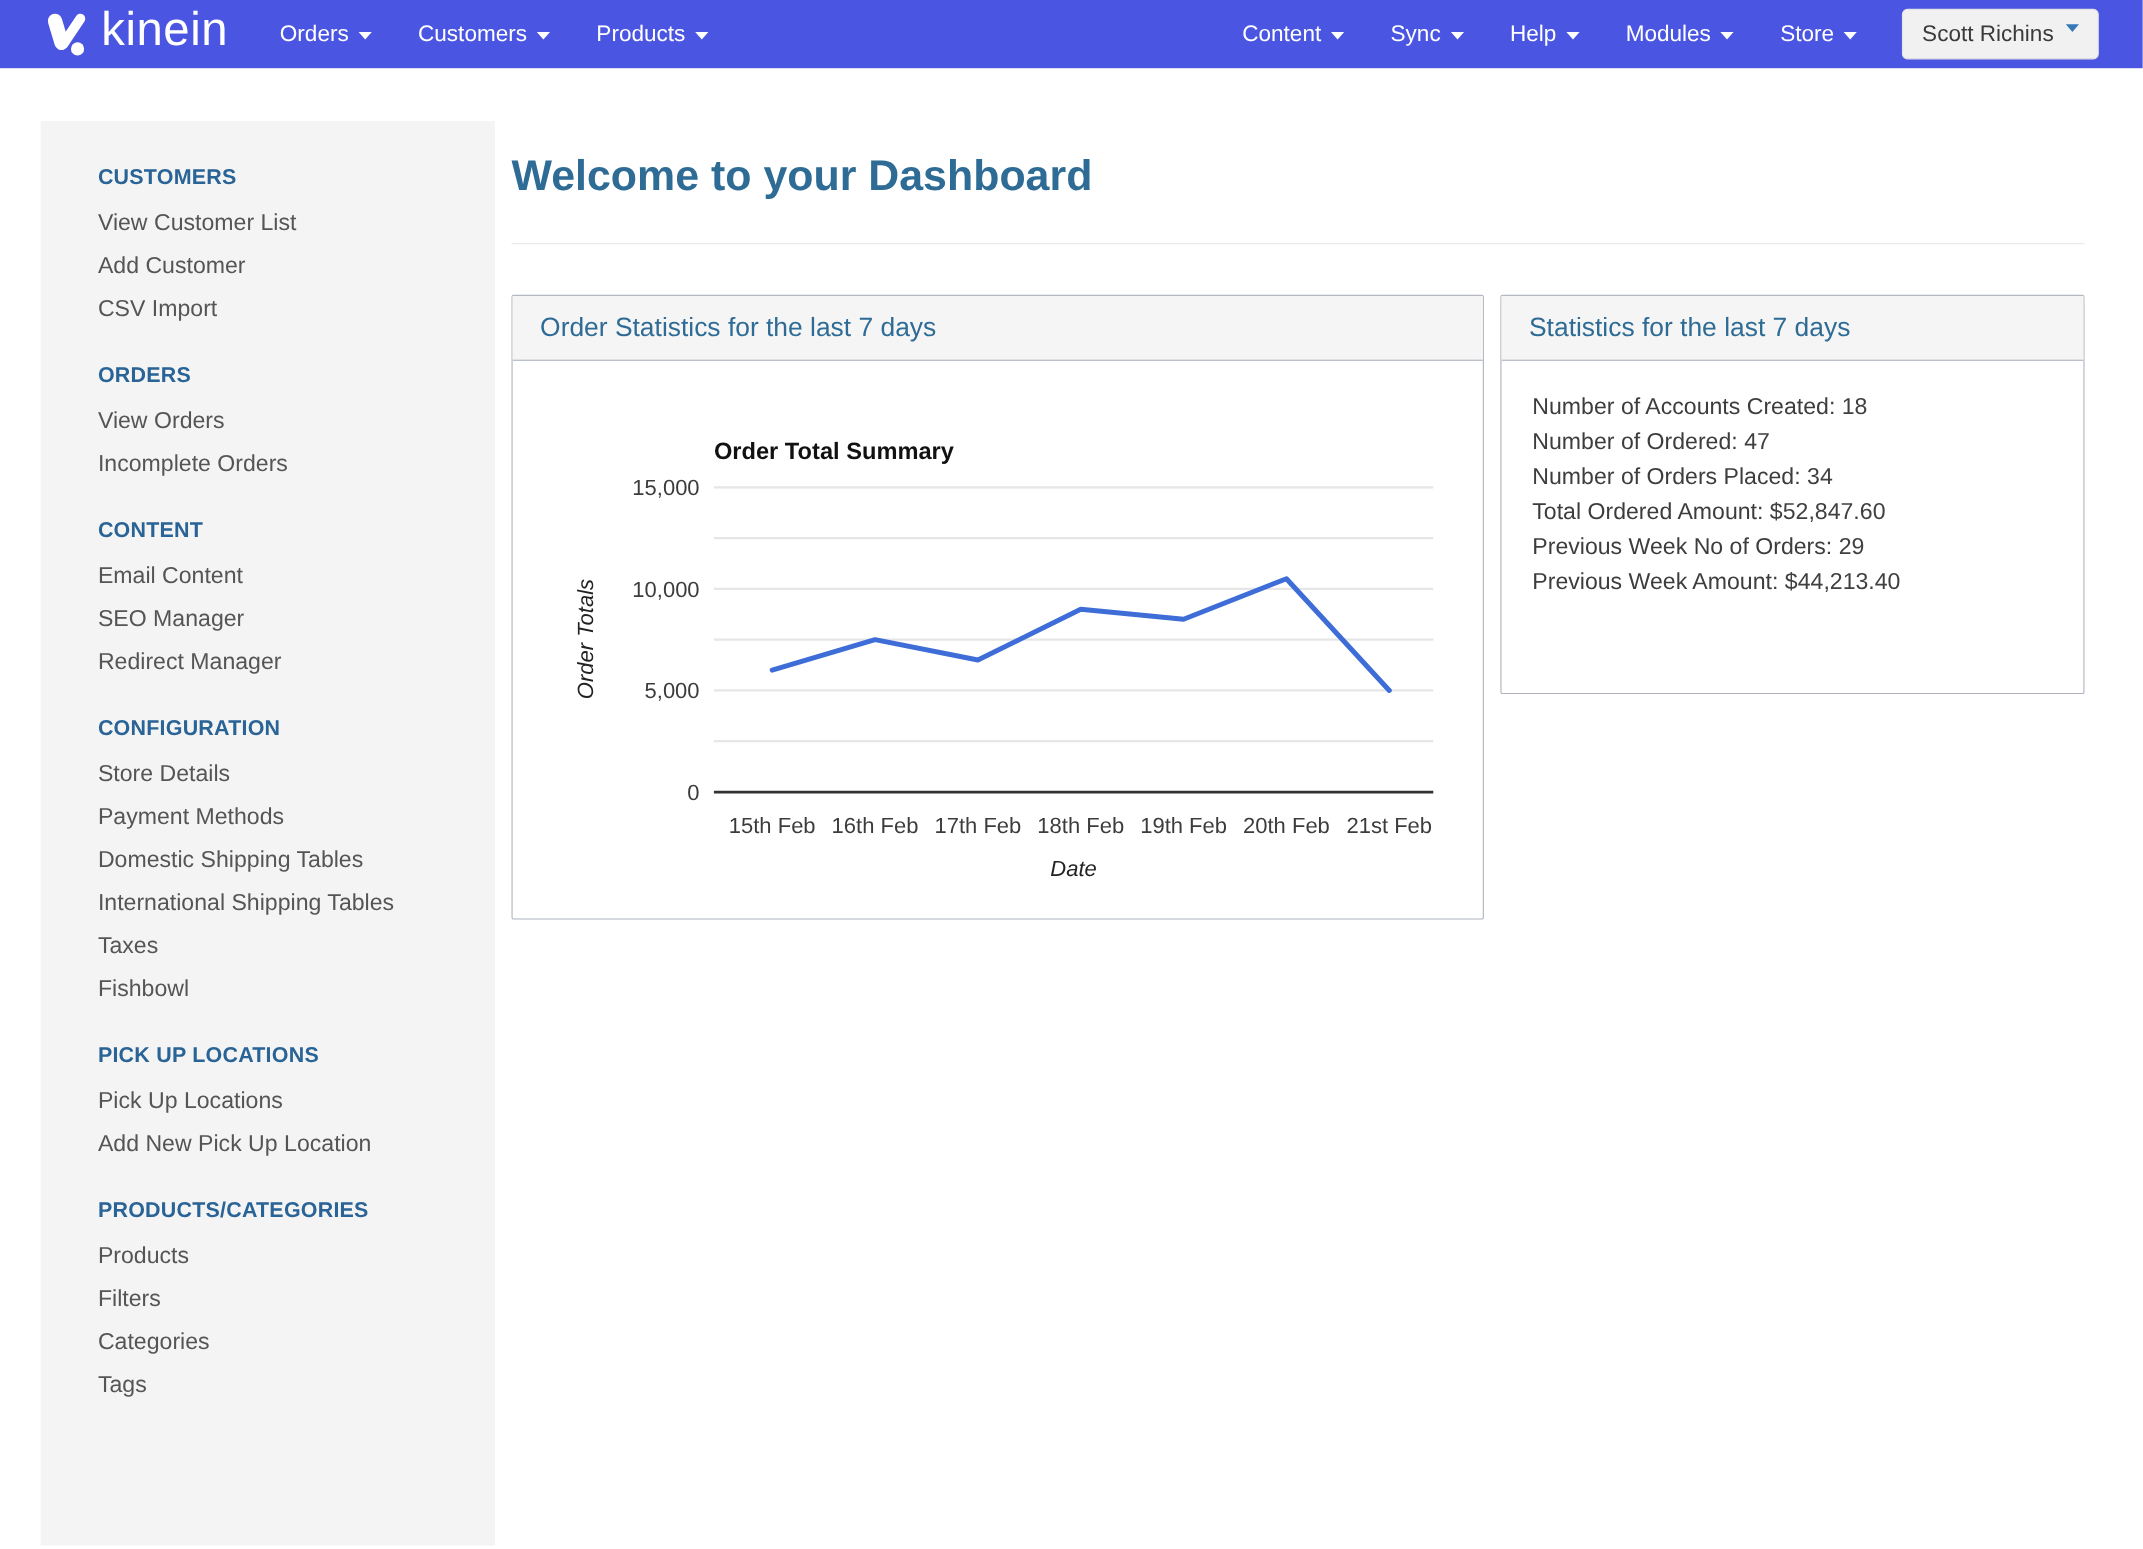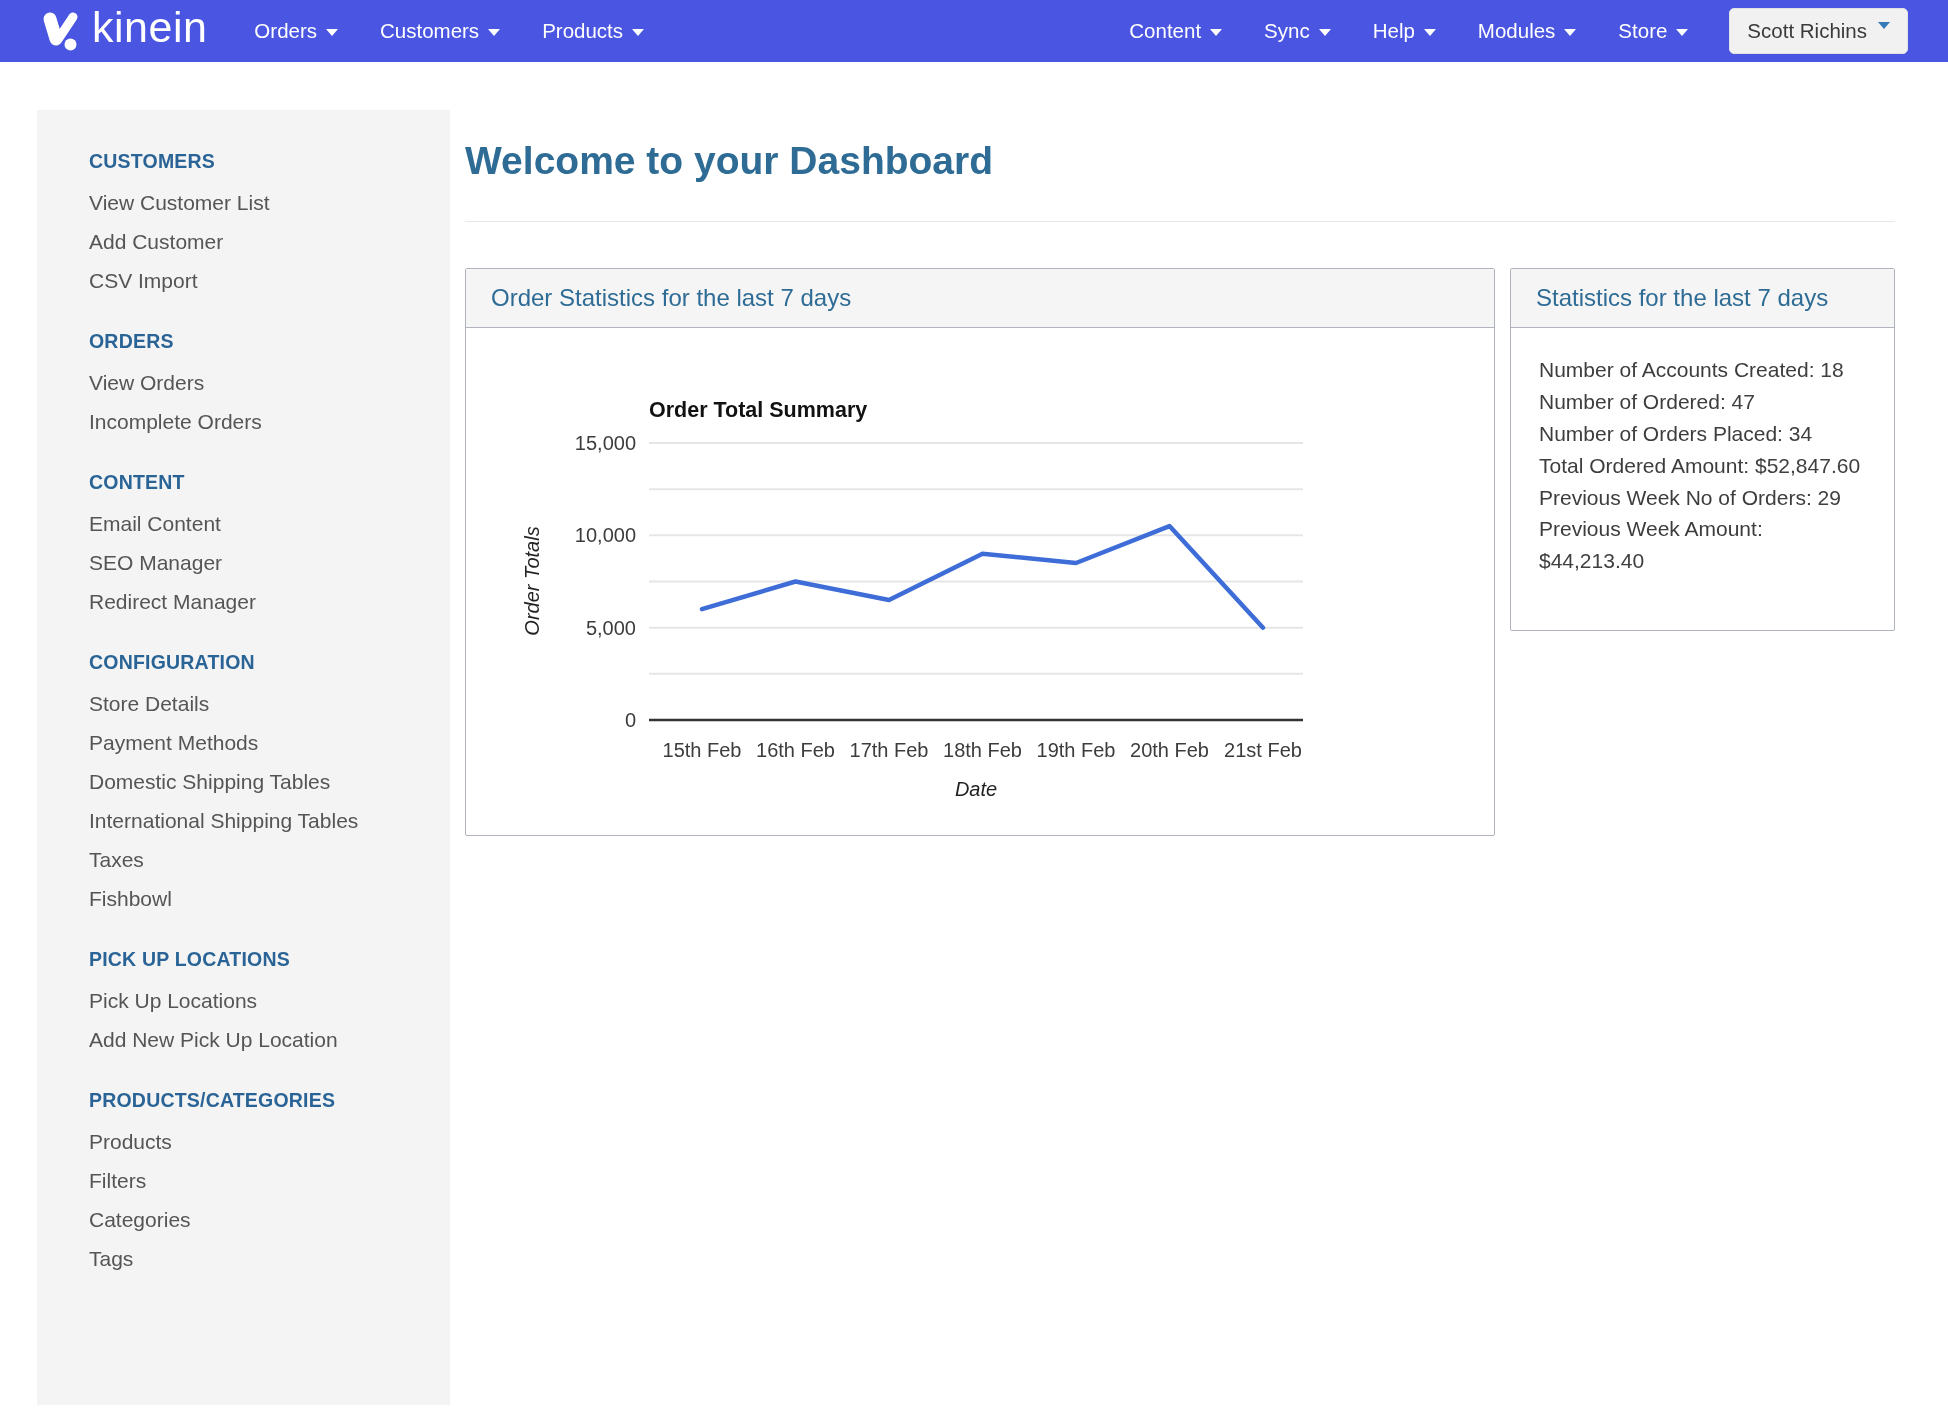--- a/index.html
+++ b/index.html
@@ -37,21 +37,21 @@
   }
   .side-header{color:#2a6496;font-weight:bold;font-size:19.5px;margin:30px 0 10px;letter-spacing:.2px}
   .side-section:first-child .side-header{margin-top:0}
   .side-item{display:block;color:#555;font-size:21px;padding:7.5px 0;text-decoration:none;cursor:pointer}
   main{flex:1;box-sizing:border-box;padding:50px 53px 0 15px;min-width:0}
   h1{color:#2e6c96;font-size:39px;font-weight:700;margin:28px 0 0;line-height:1.1}
   hr.divider{border:none;border-top:1px solid #e7e7e7;margin:38px 0 0}
   
   .panels{display:flex;gap:15px;margin-top:46px;align-items:flex-start}
   .panel{border:1px solid #aeb3bd;background:#fff;border-radius:2px;box-sizing:border-box}
-  .panel-chart{width:1030px;flex:0 0 auto}
+  .panel-chart{width:884px;flex:0 0 auto}
   .panel-stats{flex:1}
   .panel-heading{
     background:#f5f5f5;border-bottom:1px solid #aeb3bd;color:#2e6c96;
     font-size:24px;padding:15px 25px;box-sizing:border-box
   }
   .chart-body{height:507px;position:relative}
   .stats-body{padding:26px 28px 30px;font-size:21px;color:#404040;line-height:1.52;min-height:302px;box-sizing:border-box}
   .stat b{font-weight:normal;color:#3d3d3d}
   
   .tick{font-size:20px;fill:#3c3c3c;font-family:"Liberation Sans",sans-serif}

